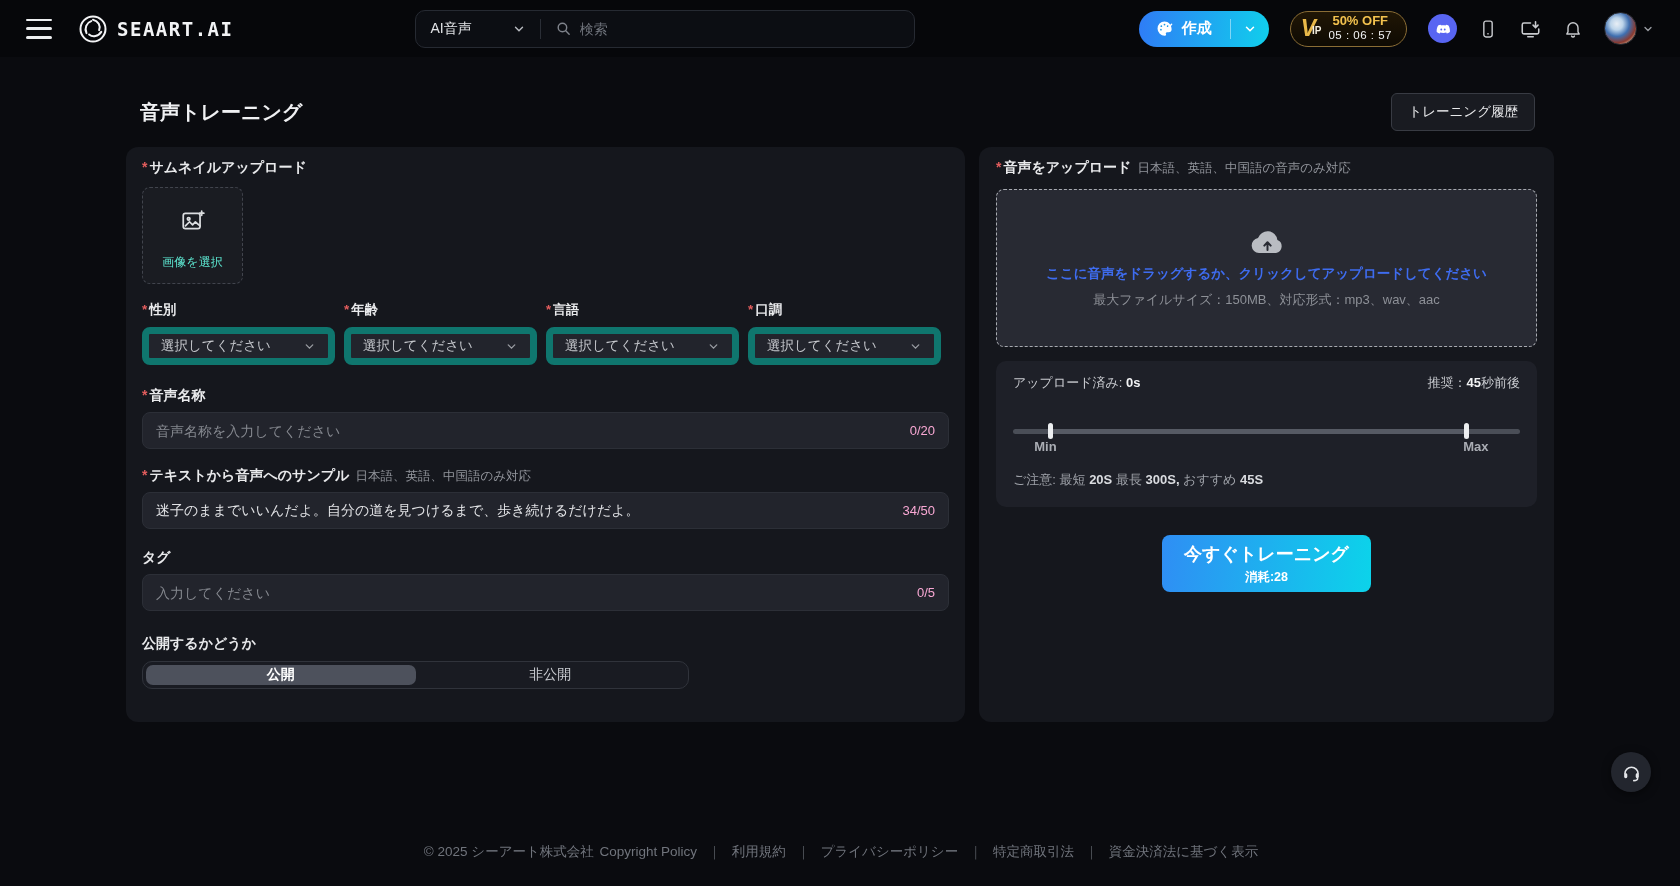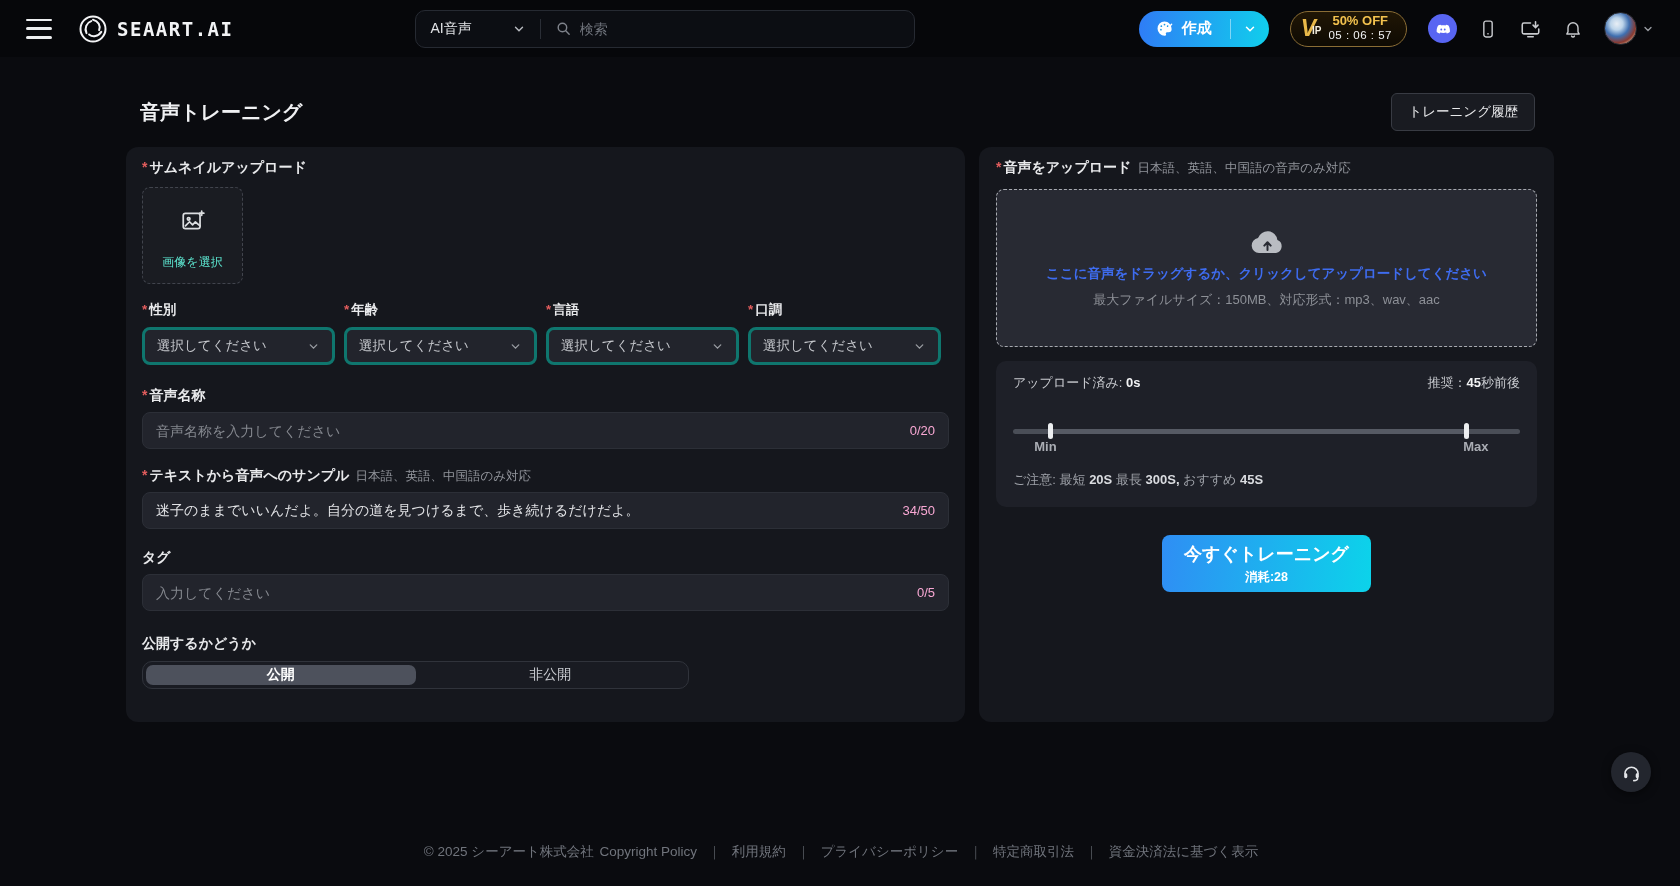--- a/index.html
+++ b/index.html
@@ -84,21 +84,21 @@
     margin-top:10px; width:101px; height:97px;
     border:1.5px dashed #41444d; border-radius:8px; background:#1a1c22;
     display:flex; flex-direction:column; align-items:center; justify-content:space-between;
     padding:20px 0 12px; cursor:pointer; color:#dcdee1;
   }
   .thumb-box .lbl { font-size:12px; color:#5eead4; }
 
   .selects-row { display:flex; gap:9px; margin-top:17px; }
   .select-field { width:193px; }
   .select-box {
-    margin-top:8px; height:38px; background:#22242c; border:3px solid #0f766e; border-radius:8px;
+    margin-top:8px; height:38px; background:#22242c; border:7px solid #0f766e; border-radius:8px;
     display:flex; align-items:center; justify-content:space-between; padding:0 12px;
     font-size:13.5px; color:#c6c8cd; cursor:pointer;
   }
   .select-box .chev { color:#9a9da3; }
 
   .input-shell {
     margin-top:7px; height:37px; background:#22242c; border:1px solid #2c2f37; border-radius:8px;
     display:flex; align-items:center; padding:0 13px; gap:2px;
   }
   .input-shell input {

